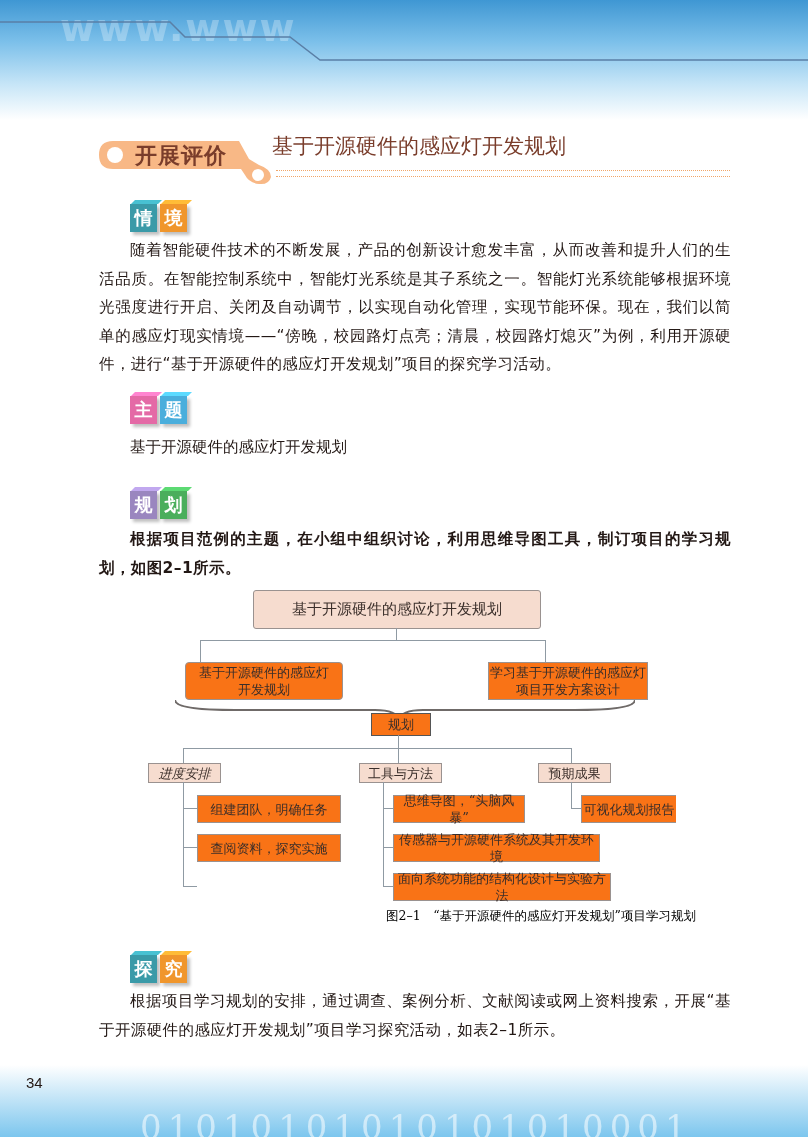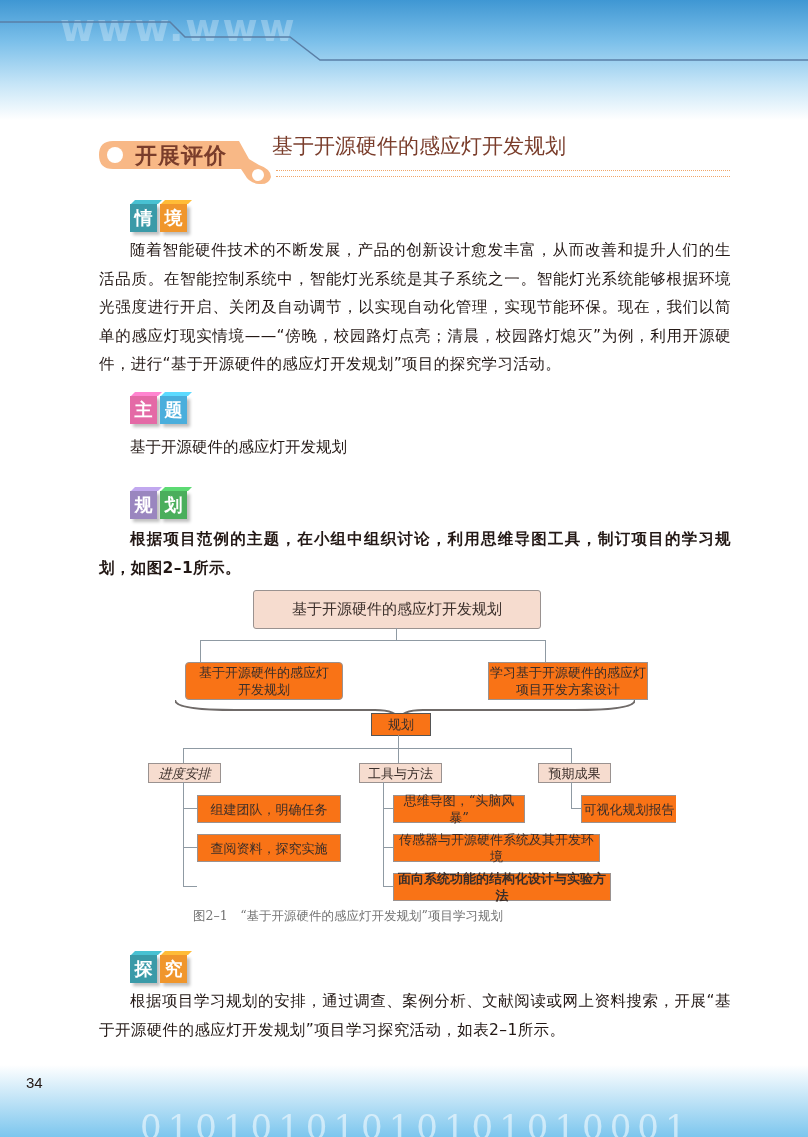--- a/index.html
+++ b/index.html
@@ -17,21 +17,21 @@
   .tagbox{position:absolute;display:flex;gap:3px;}
   .tag{width:27px;height:28px;display:flex;align-items:center;justify-content:center;color:#fff;font:bold 18px "DejaVu Sans",sans-serif;box-shadow:3px 3px 3px rgba(0,0,0,0.25);position:relative;}
   .tag::before{content:"";position:absolute;left:3px;top:-4px;width:27px;height:4px;background:inherit;filter:brightness(1.25);transform:skewX(-45deg);}
   .para{position:absolute;left:99px;width:632px;font:15.5px "DejaVu Sans",sans-serif;line-height:28.5px;color:#231815;text-align:justify;letter-spacing:0.4px;}
   .para p{margin:0;text-indent:31px;}
   .plain{position:absolute;left:130px;font:15.5px "DejaVu Sans",sans-serif;color:#231815;}
   .mm{position:absolute;left:145px;top:588px;width:530px;height:315px;font-family:"DejaVu Serif",serif;color:#3a2e2a;}
   .mm .box{position:absolute;border:1px solid #9a9290;background:#f97316;display:flex;align-items:center;justify-content:center;text-align:center;font-size:13px;line-height:17px;}
   .mm .pink{background:#f6dccf;}
   .mm .line{position:absolute;background:#8f9aa3;}
-  .caption{position:absolute;left:0;width:696px;top:908px;text-align:center;font:12.5px "DejaVu Serif",serif;color:#737373;}
+  .caption{position:absolute;left:0;width:696px;top:908px;text-align:right;font:12.5px "DejaVu Serif",serif;color:#000000;}
   .ftr{position:absolute;left:0;top:1065px;width:808px;height:72px;background:linear-gradient(180deg,#ffffff 0%,#cbe8f8 40%,#7cc6ee 100%);}
   .ftr-digits{position:absolute;left:140px;top:1107px;font:34px "DejaVu Serif",serif;color:rgba(255,255,255,0.55);letter-spacing:6px;}
   .pageno{position:absolute;left:26px;top:1074px;font:15px "Liberation Sans",sans-serif;color:#231815;}
 </style>
 </head>
 <body>
 
 <div class="hdr">
   <div class="hdr-wm">www.www</div>
   <svg class="hdr-line" viewBox="0 0 808 45">
@@ -97,21 +97,21 @@
   <div class="box" style="left:52px;top:207px;width:142px;height:26px;">组建团队，明确任务</div>
   <div class="box" style="left:52px;top:246px;width:142px;height:26px;">查阅资料，探究实施</div>
 
   <div class="box pink" style="left:214px;top:175px;width:81px;height:18px;">工具与方法</div>
   <div class="line" style="left:238px;top:194px;width:1px;height:104px;"></div>
   <div class="line" style="left:238px;top:220px;width:10px;height:1px;"></div>
   <div class="line" style="left:238px;top:259px;width:10px;height:1px;"></div>
   <div class="line" style="left:238px;top:298px;width:10px;height:1px;"></div>
   <div class="box" style="left:248px;top:207px;width:130px;height:26px;">思维导图，“头脑风暴”</div>
   <div class="box" style="left:248px;top:246px;width:205px;height:26px;">传感器与开源硬件系统及其开发环境</div>
-  <div class="box" style="left:248px;top:285px;width:216px;height:26px;font-weight:bold;">面向系统功能的结构化设计与实验方法</div>
+  <div class="box" style="left:248px;top:285px;width:216px;height:26px;">面向系统功能的结构化设计与实验方法</div>
 
   <div class="box pink" style="left:393px;top:175px;width:71px;height:18px;">预期成果</div>
   <div class="line" style="left:426px;top:194px;width:1px;height:26px;"></div>
   <div class="line" style="left:426px;top:220px;width:10px;height:1px;"></div>
   <div class="box" style="left:436px;top:207px;width:94px;height:26px;border-right:none;">可视化规划报告</div>
 </div>
 <div class="caption">图2–1　“基于开源硬件的感应灯开发规划”项目学习规划</div>
 
 <div class="tagbox" style="left:130px;top:955px;">
   <div class="tag" style="background:#3a9aa8;">探</div>

